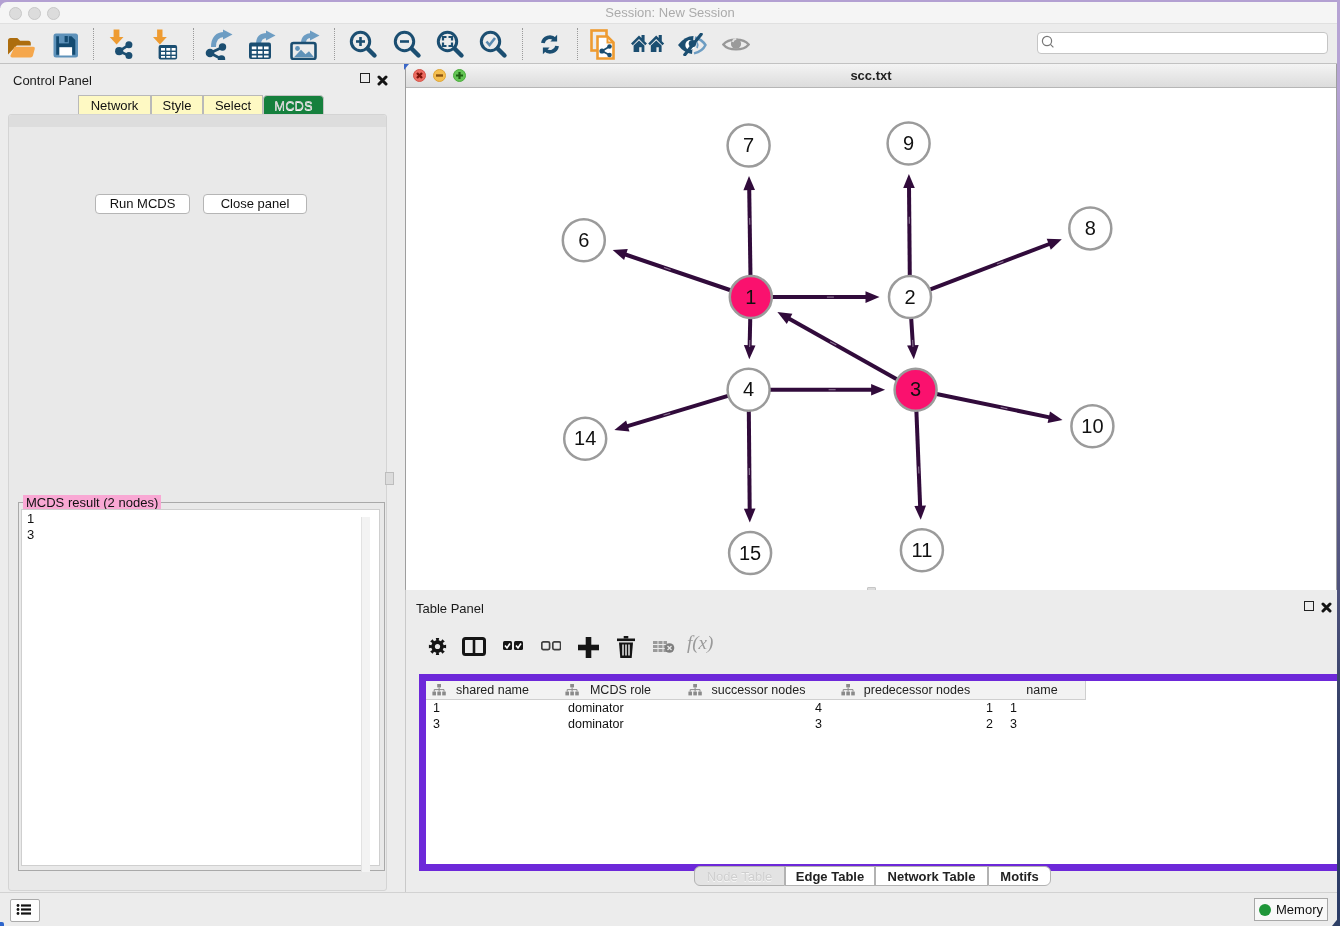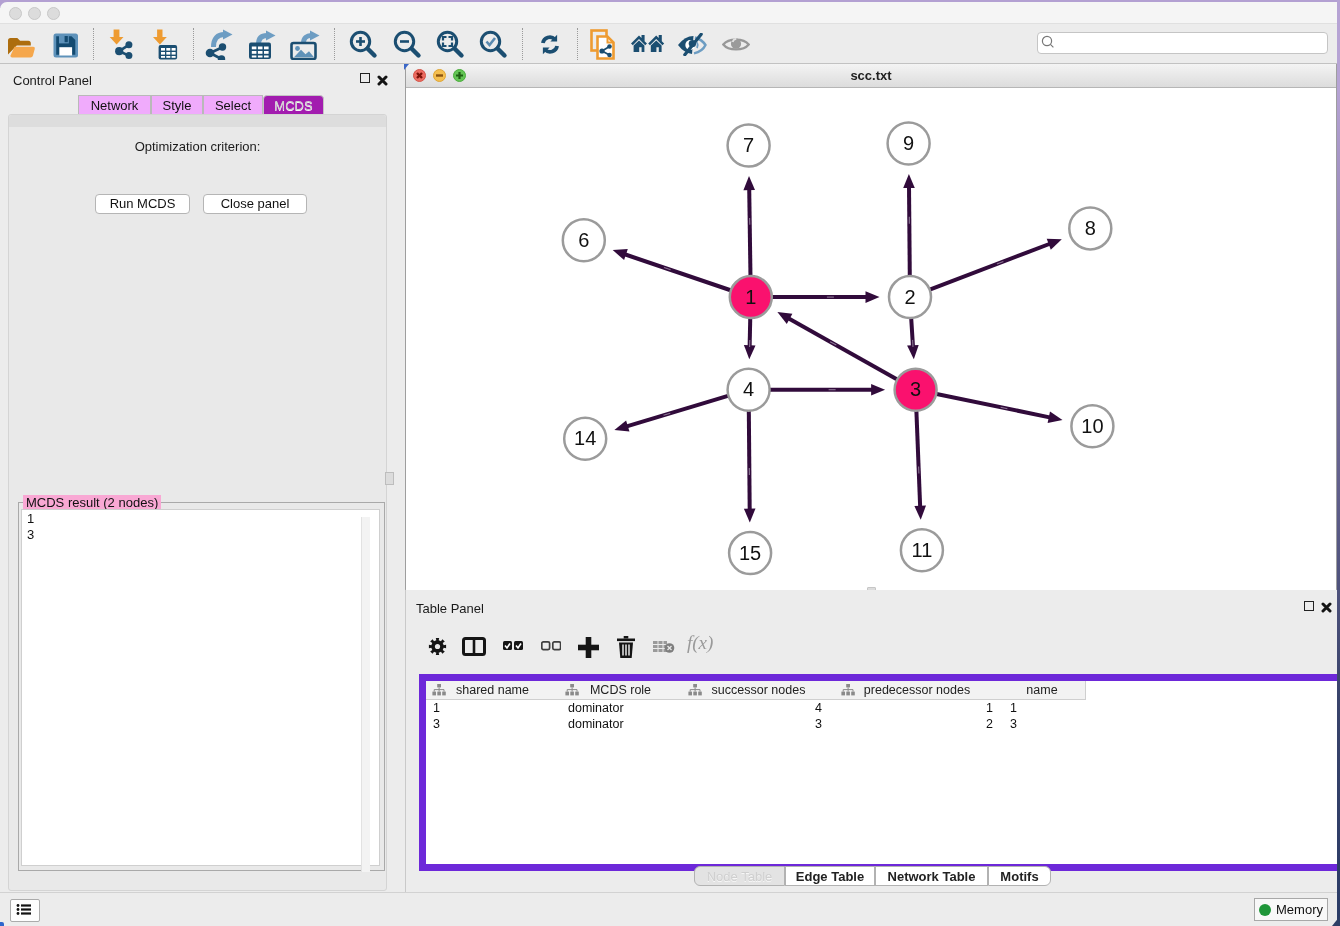--- a/index.html
+++ b/index.html
@@ -11,22 +11,22 @@
 .tlgray{position:absolute;top:5px;width:11px;height:11px;border-radius:50%;background:#dcdcdc;border:1px solid #c8c8c8;}
 #apptitle{position:absolute;left:0;width:1340px;top:3px;text-align:center;font-size:13px;color:#ababab;}
 #toolbar{left:0;top:24px;width:1340px;height:39px;background:#ececec;border-bottom:1px solid #c2c2c2;}
 .tsep{position:absolute;top:4px;height:32px;width:0;border-left:1px dotted #9a9a9a;}
 .ticon{position:absolute;top:4px;}
 #searchbox{position:absolute;left:1037px;top:8px;width:289px;height:20px;background:#fff;border:1px solid #c5c5c5;border-radius:4px;}
 
 #leftpanel{left:0;top:64px;width:392px;height:828px;background:#ececec;}
 #cptitle{position:absolute;left:13px;top:9px;font-size:13px;color:#1a1a1a;}
 #cptabs{position:absolute;left:78px;top:31px;height:20px;}
-.tab{position:absolute;top:0;height:36px;background:#f0abfc;border:1px solid #b9b9b9;box-sizing:border-box;text-align:center;font-size:13px;color:#111;line-height:19px;}
-#tabMCDS{background:#a21caf;color:#d0d0d0;text-shadow:0 1px 0 #f7f7f7;border-radius:4px 4px 0 0;height:22px;border-color:#c4c4c4;}
+.tab{position:absolute;top:0;height:36px;background:#fef9c3;border:1px solid #b9b9b9;box-sizing:border-box;text-align:center;font-size:13px;color:#111;line-height:19px;}
+#tabMCDS{background:#15803d;color:#d0d0d0;text-shadow:0 1px 0 #f7f7f7;border-radius:4px 4px 0 0;height:22px;border-color:#c4c4c4;}
 #cpbody{position:absolute;left:8px;top:50px;width:377px;height:775px;background:#e9e9e9;border:1px solid #d4d4d4;border-radius:3px;}
 #cpshade{position:absolute;left:0px;top:0px;width:377px;height:12px;background:#dddddd;border-radius:3px 3px 0 0;}
 #optlabel{position:absolute;left:0;top:24px;width:377px;text-align:center;font-size:13px;color:#1c1c1c;}
 #dropdown{position:absolute;left:36px;top:47px;width:310px;height:19px;background:#fff;border:1px solid #b5b5b5;border-radius:5px;font-size:13px;color:#111;line-height:19px;padding-left:12px;box-sizing:border-box;}
 .btn{position:absolute;top:79px;height:20px;background:#fff;border:1px solid #b5b5b5;border-radius:4px;box-sizing:border-box;font-size:13px;color:#111;text-align:center;line-height:18px;}
 #grpbox{position:absolute;left:9px;top:387px;width:365px;height:367px;border:1px solid #a9a9a9;}
 #grplabel{position:absolute;left:4px;top:-8px;background:#f9a8d4;padding:0 3px;font-size:13px;color:#111;}
 #grpinner{position:absolute;left:2px;top:6px;width:359px;height:357px;background:#fff;border:1px solid #cfcfcf;box-sizing:border-box;font-size:13px;color:#111;line-height:16px;padding:1px 0 0 5px;}
 #grpscroll{position:absolute;right:9px;top:7px;width:8px;height:355px;background:#f3f3f3;border-left:1px solid #e2e2e2;}
 
@@ -56,20 +56,21 @@
 svg{display:block;}
 </style>
 </head>
 <body>
 <div id="app">
 <div class="abs" id="topstrip"></div>
 <div class="abs" id="titlebar">
   <div class="tlgray" style="left:9px;"></div>
   <div class="tlgray" style="left:28px;"></div>
   <div class="tlgray" style="left:47px;"></div>
+  <div id="apptitle">Session: New Session</div>
 </div>
 <div class="abs" id="toolbar">
   <div class="ticon" style="left:7px;top:8px;">
         <svg width="29" height="26" viewBox="0 0 29 26">
           <path d="M1 22.5 V8.5 Q1 6 3.5 6 h6.8 l2.8 2.8 h8.2 Q23.8 8.8 23.8 11.3 v2.2 h-14 z" fill="#ad6d0e"></path>
           <path d="M7.5 14.8 h18.6 q2.2 0 1.7 2 l-1.9 7 q-0.5 1.7 -2.4 1.7 h-18.3 q-2.2 0 -1.7 -2 z" fill="#f5a74c"></path>
         </svg>
       </div>
   <div class="ticon" style="left:53px;top:9px;">
         <svg width="26" height="25" viewBox="0 0 26 25">
@@ -244,21 +245,20 @@
         </svg>
       </div>
   <div id="cptabs">
     <div class="tab" style="left:0px;width:73px;">Network</div>
     <div class="tab" style="left:73px;width:52px;">Style</div>
     <div class="tab" style="left:125px;width:60px;">Select</div>
     <div class="tab" id="tabMCDS" style="left:185px;width:61px;">MCDS</div>
   </div>
   <div id="cpbody">
     <div id="cpshade"></div>
-    <div id="optlabel">Optimization criterion:</div>
     <div class="btn" style="left:86px;width:95px;">Run MCDS</div>
     <div class="btn" style="left:194px;width:104px;">Close panel</div>
     <div id="grpbox">
       <div id="grplabel">MCDS result (2 nodes)</div>
       <div id="grpinner">1<br>3<div id="grpscroll"></div></div>
     </div>
   </div>
 </div>
 <div class="abs" id="splitter">
       <div id="sphandle"></div>

